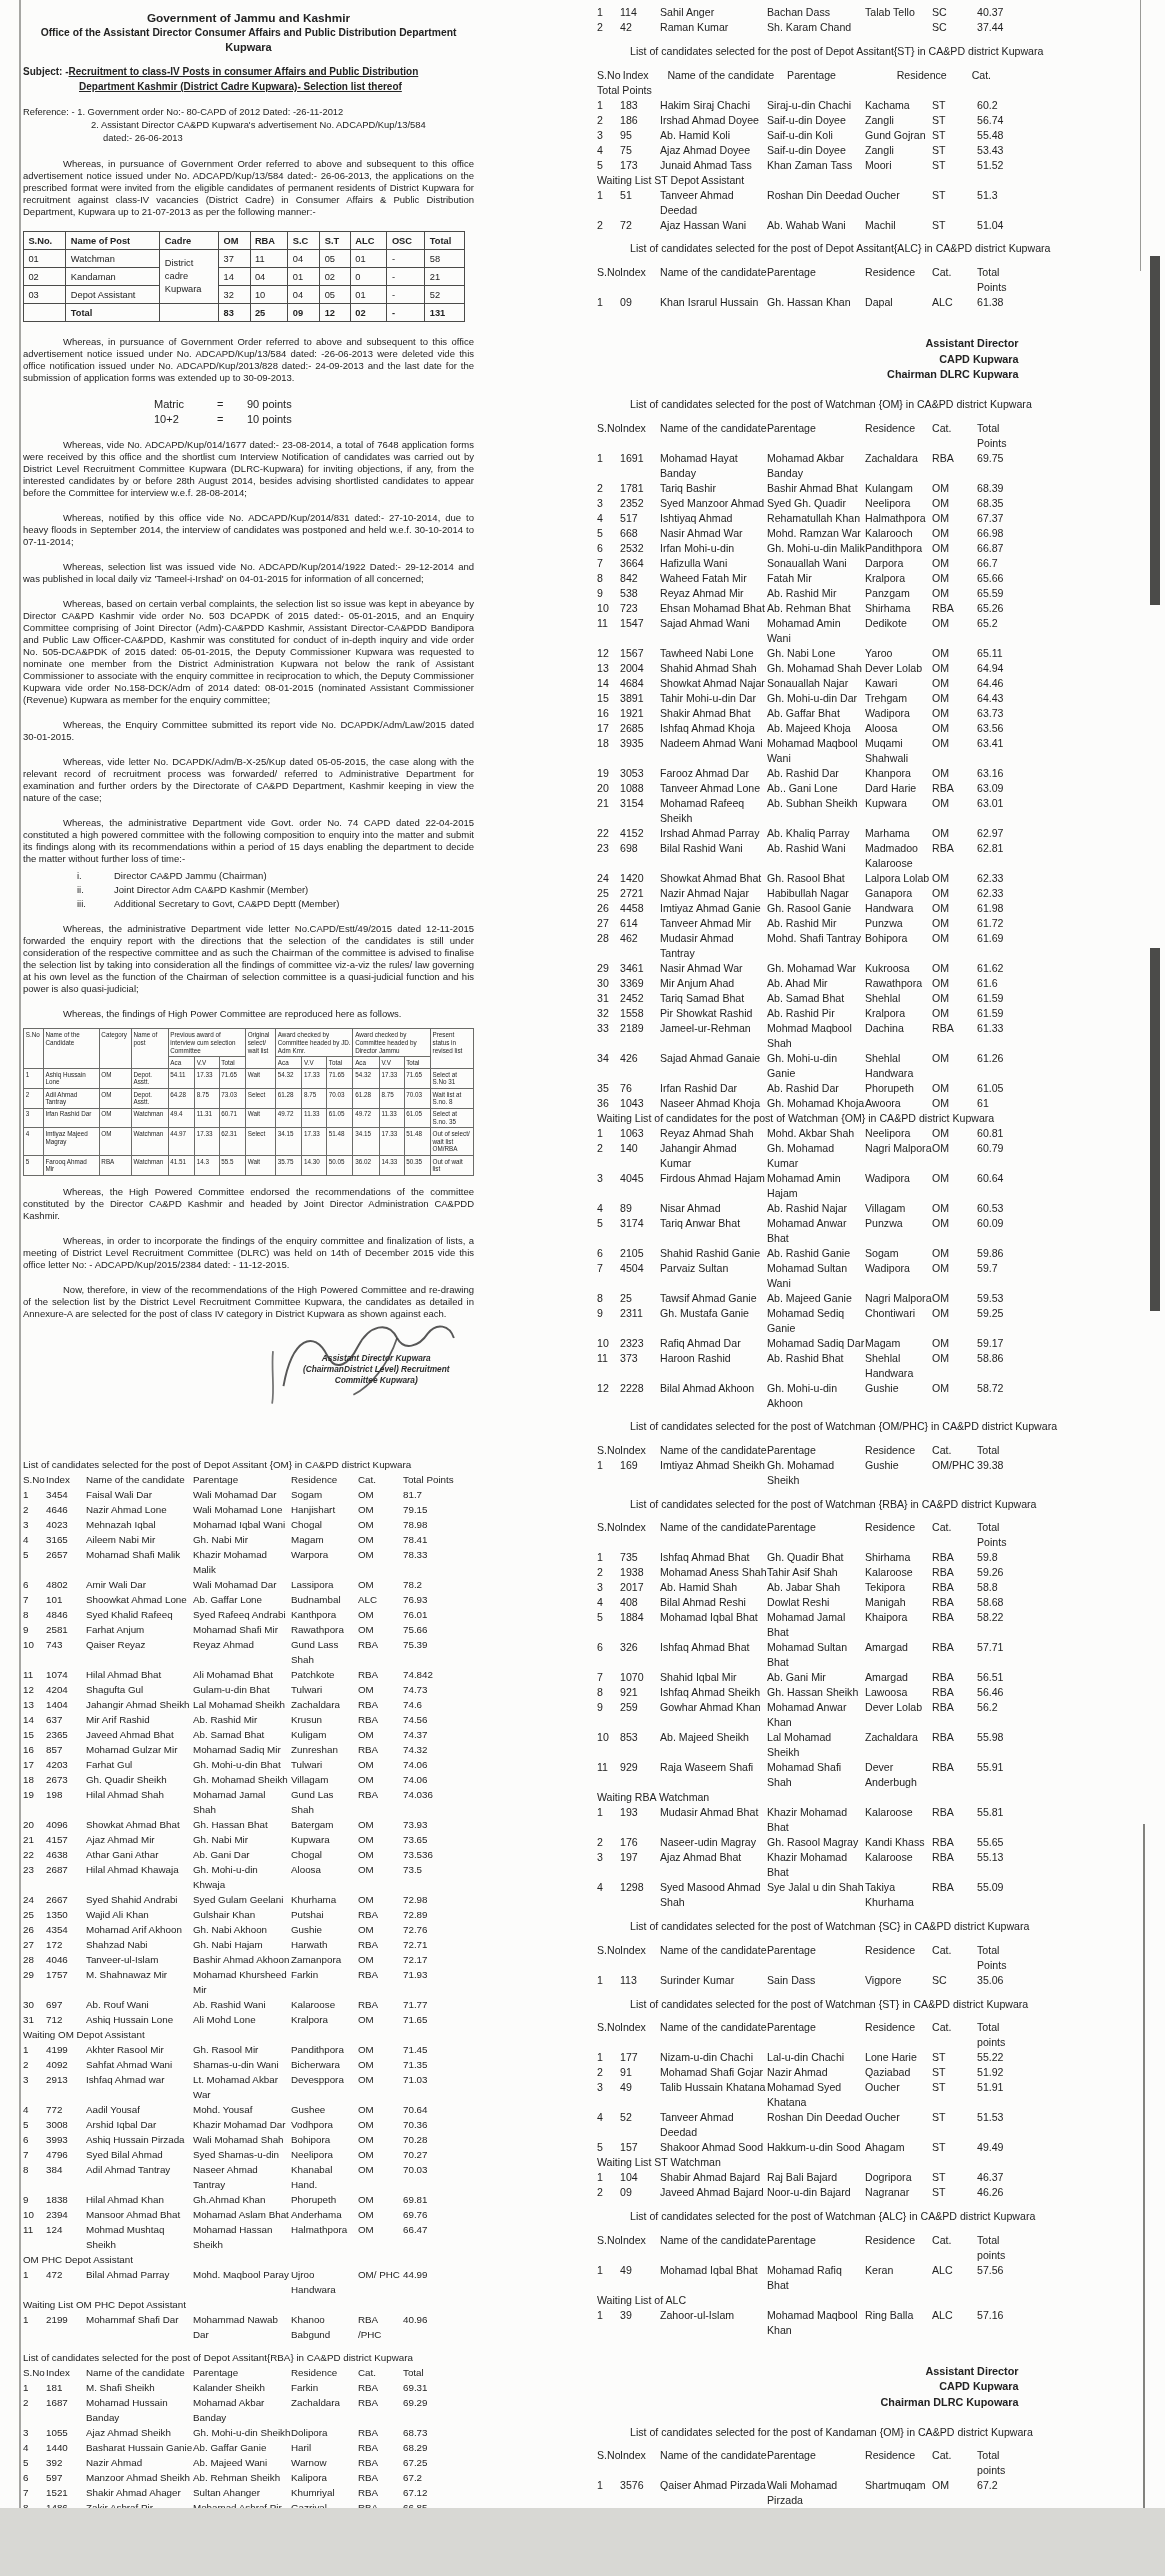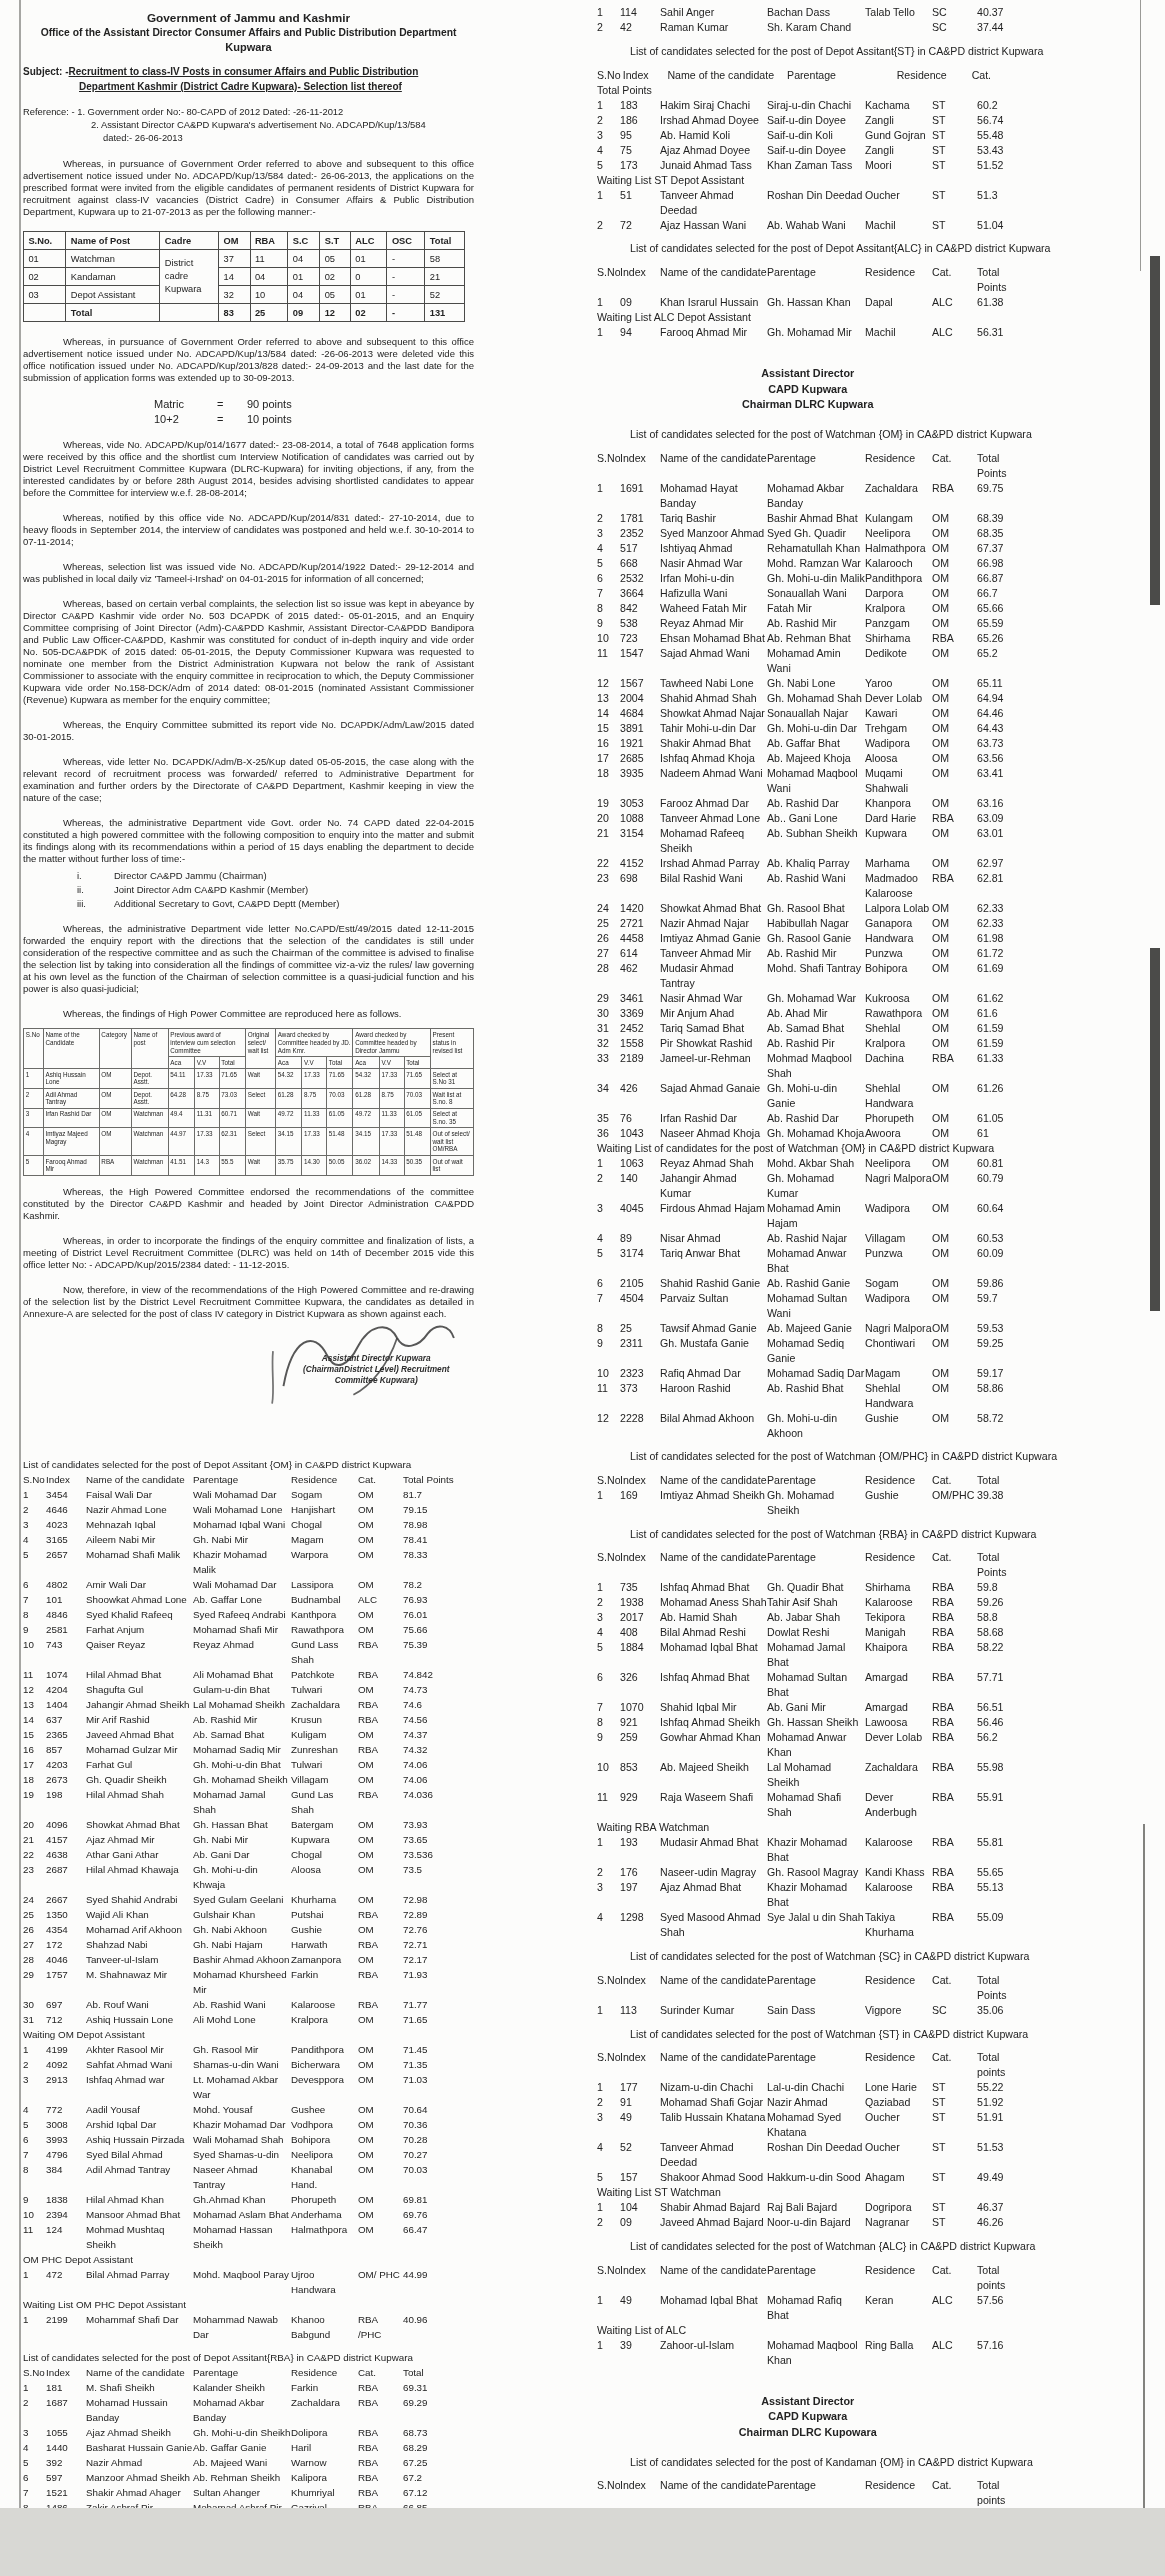--- a/index.html
+++ b/index.html
@@ -71,21 +71,21 @@
 
   .col-left .lists{font-size:9.8px;}
   .col-left .clist th,.col-left .clist td,.col-left .ltitle,.col-left .llabel{line-height:15px;font-size:9.8px;}
   .col-left .ltitle{margin-top:7.9px;}
   .col-left .clist:first-child .ltitle{margin-top:30px;}
 
   .col-right .lists{font-size:10.6px;}
   .col-right .clist th,.col-right .clist td,.col-right .ltitle,.col-right .llabel{line-height:15px;font-size:10.6px;}
   .col-right .ltitle{margin-top:8.7px;margin-bottom:8.7px;padding-left:33px;}
 
-  .sig-right{text-align:center;font-weight:bold;font-size:10.8px;line-height:15.7px;margin:26px 3.5px 14px 0;}
+  .sig-right{text-align:right;font-weight:bold;font-size:10.8px;line-height:15.7px;margin:26px 3.5px 14px 0;}
 </style>
 </head>
 <body>
 
 <div id="page">
 
   <div class="art" id="edge-left"></div>
   <div class="art" id="edge-bottom"></div>
   <div class="art" id="bar-r1"></div>
   <div class="art" id="bar-r2"></div>
@@ -1043,37 +1043,20 @@
                 <td>09</td>
                 <td>Khan Israrul Hussain</td>
                 <td>Gh. Hassan Khan</td>
                 <td>Dapal</td>
                 <td>ALC</td>
                 <td>61.38</td>
               </tr>
             </tbody>
           </table>
         </section>
-        <section class="clist">
-          <div class="llabel">Waiting List ALC Depot Assistant</div>
-          <table>
-            <thead></thead>
-            <tbody>
-              <tr>
-                <td>1</td>
-                <td>94</td>
-                <td>Farooq Ahmad Mir</td>
-                <td>Gh. Mohamad Mir</td>
-                <td>Machil</td>
-                <td>ALC</td>
-                <td>56.31</td>
-              </tr>
-            </tbody>
-          </table>
-        </section>
       </div>
 
     <div class="sig-right">
       <div>Assistant Director</div>
       <div>CAPD Kupwara</div>
       <div>Chairman DLRC Kupwara</div>
     </div>
 
     <div class="lists">
         <section class="clist">

